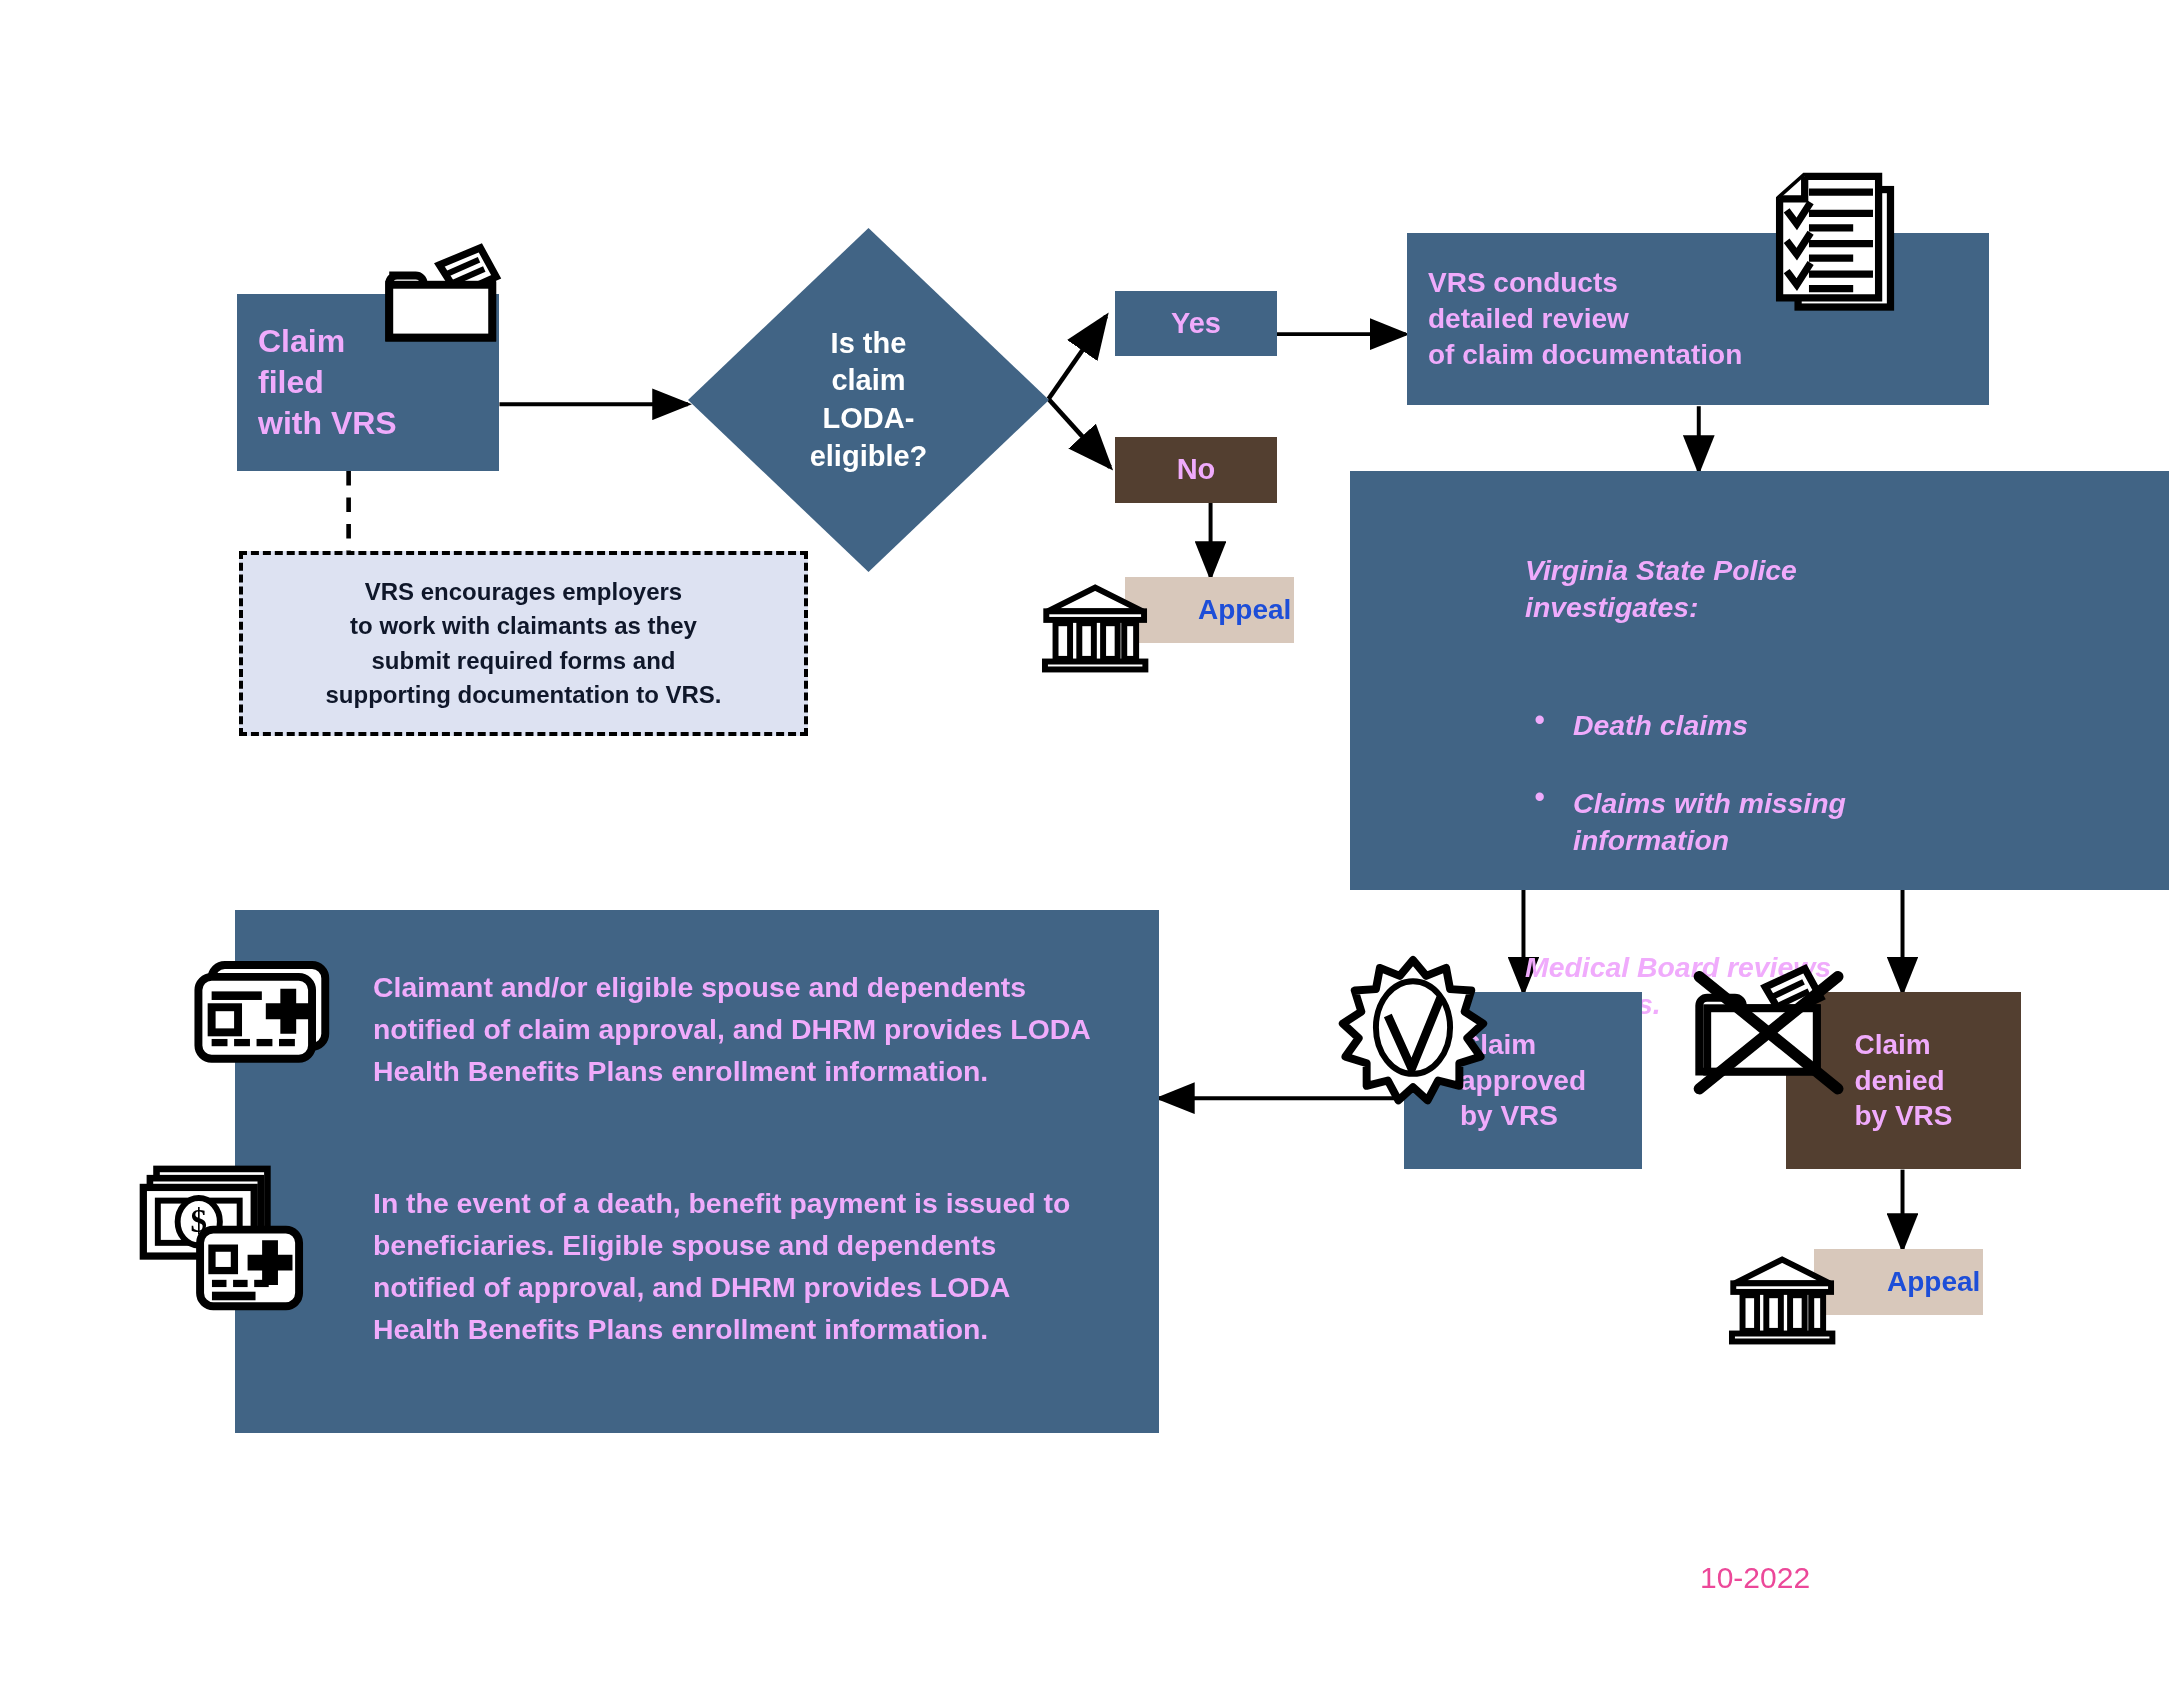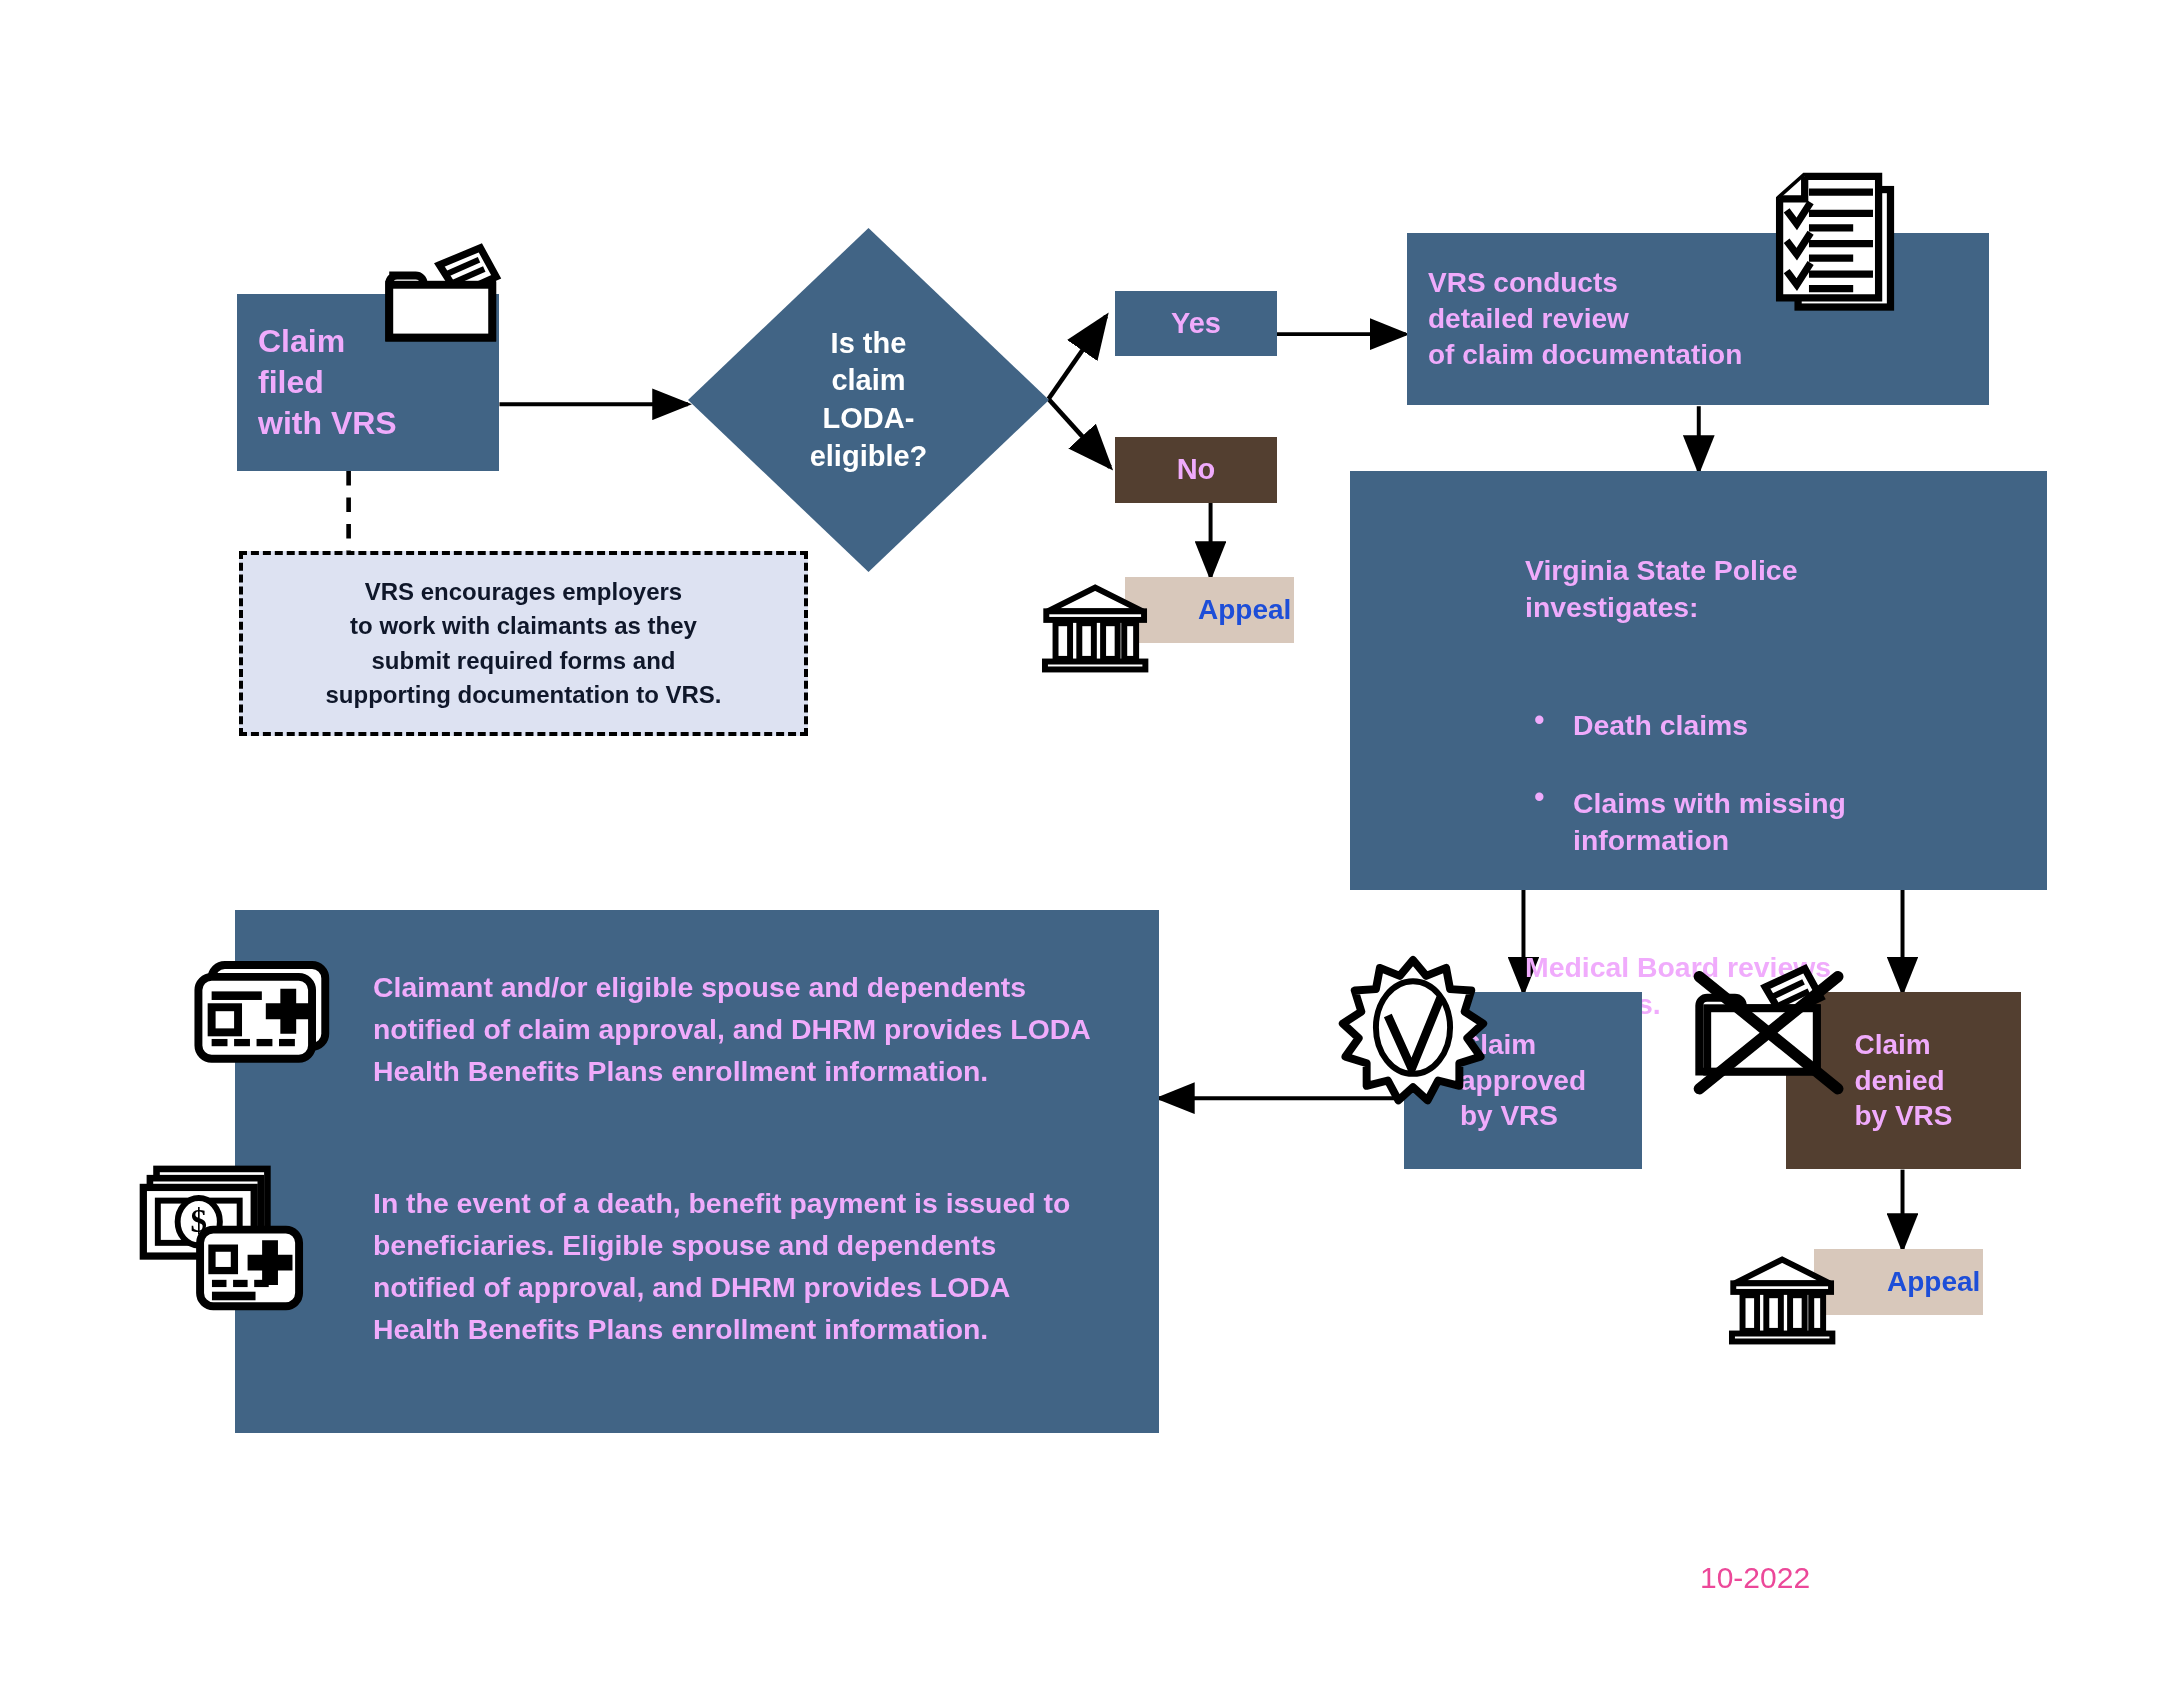--- a/index.html
+++ b/index.html
@@ -185,21 +185,21 @@
         <path d="M24 104 L36 120 L54 92"></path>
           <path d="M60 104 h86"></path>
           <path d="M60 126 h56"></path>
         <path d="M24 150 L36 166 L54 138"></path>
           <path d="M60 150 h86"></path>
           <path d="M60 172 h56"></path>
       </g>
     </svg>
   </div>
 
-  <div class="node blue" style="left:1350px;top:471px;width:697px;height:419px;display:block;padding:26.5px 20px 0 0;">
+  <div class="node blue" style="left:1350px;top:471px;width:819px;height:419px;display:block;padding:26.5px 20px 0 0;font-style:italic;">
     
     
 
     <div style="margin-left:175px;font-size:28.4px;line-height:1.3;white-space:pre-line;">Virginia State Police
 investigates:</div>
 
     <ul class="bullets" style="margin-left:175px;margin-top:17px;font-size:28.4px;line-height:1.32;width:423px;">
       <li>Death claims</li>
       <li>Claims with missing information</li>
     </ul>

